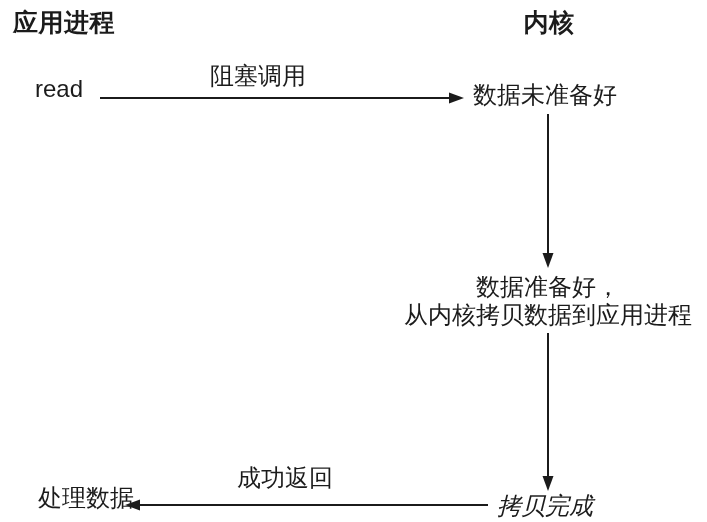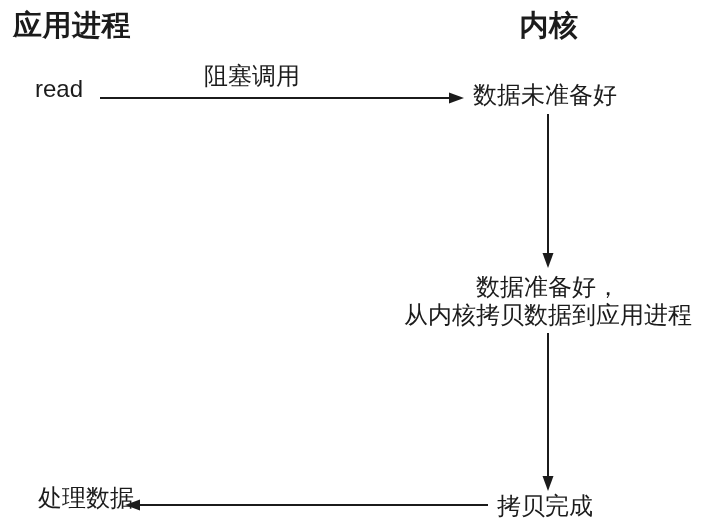--- a/index.html
+++ b/index.html
@@ -11,21 +11,21 @@
     position: relative;
     width: 707px;
     height: 522px;
     background: #ffffff;
     overflow: hidden;
     font-family: "Liberation Sans", "DejaVu Sans", sans-serif;
     color: #1b1b1b;
   }
   .abs { position: absolute; white-space: nowrap; }
   .hdr {
-    font-size: 29px;
+    font-size: 25px;
     font-weight: bold;
     letter-spacing: 0.5px;
   }
   .txt {
     font-size: 24px;
     line-height: 1.15;
   }
   .center-anchor {
     transform: translateX(-50%);
     text-align: center;
@@ -71,25 +71,26 @@
     <g>
       <line x1="488" y1="505" x2="140" y2="505"></line>
       <polygon points="125,505 140,499.5 140,510.5"></polygon>
     </g>
   </svg>
 
   <div class="abs txt" style="left:35px; top:75px;">read</div>
 
   <div class="abs txt" style="left:8px; top:484px;margin-left:30px;">处理数据</div>
 
-  <div class="abs txt" style="left:204px; top:62px;">阻塞调用</div>
+  <div class="abs txt" style="left:210px; top:62px;">阻塞调用</div>
 
+  <div class="abs txt" style="left:237px; top:464px;">成功返回</div>
 
   <div class="abs txt" style="left:473px; top:81px;">数据未准备好</div>
 
   <div class="abs txt center-anchor" style="left:548px; top:273px;">
     <div>数据准备好，</div>
     <div>从内核拷贝数据到应用进程</div>
   </div>
 
-  <div class="abs txt" style="left:497px; top:492px;">拷贝完成</div>
+  <div class="abs txt" style="left:497px; top:492px;font-style:italic;">拷贝完成</div>
 
 </div>
 
 </body></html>

